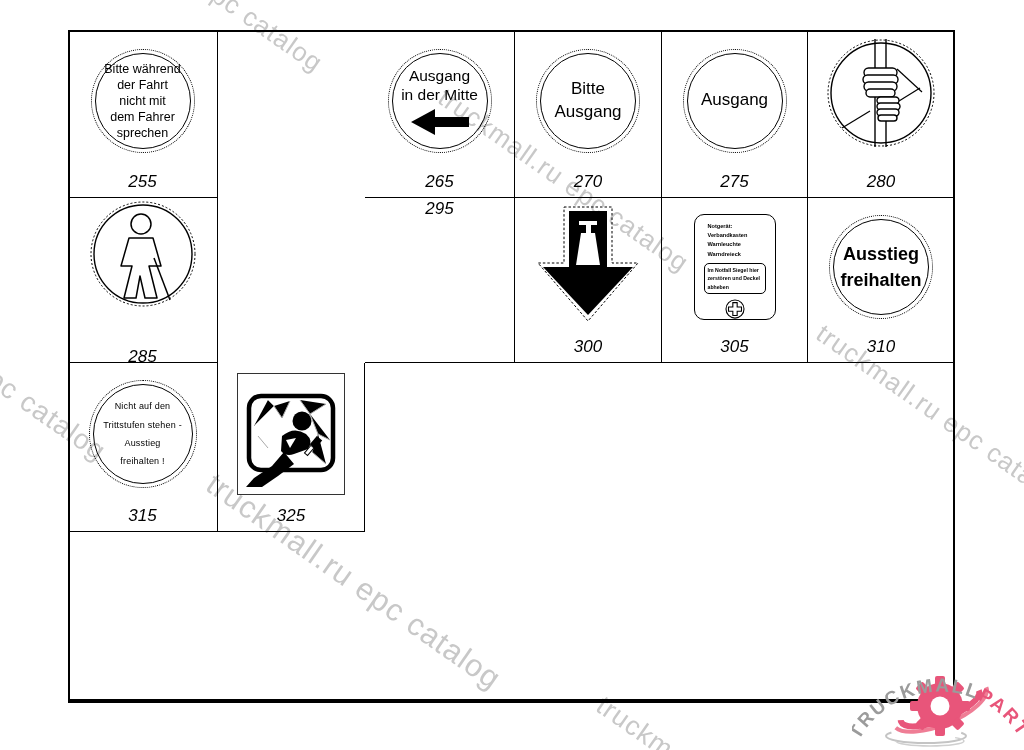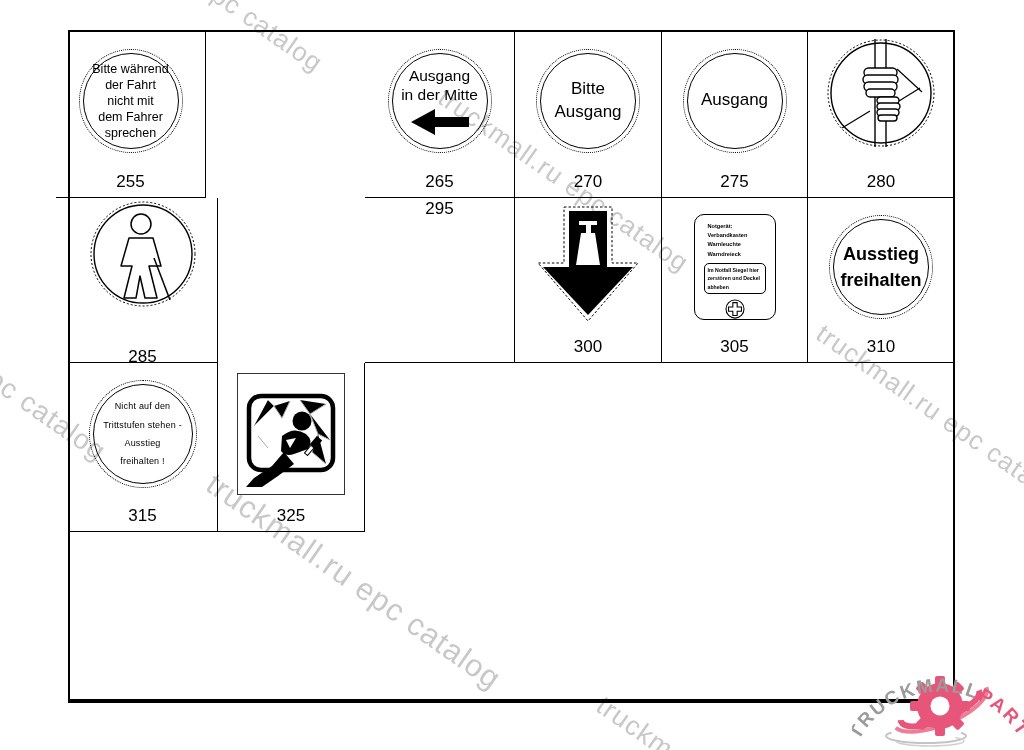--- a/index.html
+++ b/index.html
@@ -17,21 +17,21 @@
   .wm2{left:450px;top:82px;font-size:26px;}
   .wm3{left:828px;top:318px;font-size:26px;}
   .wm4{left:-150px;top:258px;font-size:28px;}
   .wm5{left:220px;top:466px;font-size:31px;}
   .wm6{left:608px;top:690px;font-size:27px;}
 
   
   .cell{position:absolute;box-sizing:border-box;border-right:1px solid #000;border-bottom:1px solid #000;
         display:flex;flex-direction:column;align-items:center;z-index:3;background:transparent;}
   .sign-area{flex:1;display:flex;align-items:center;justify-content:center;width:100%;}
-  .num{height:26px;font-size:17px;line-height:22px;text-align:center;}
+  .num{height:26px;font-size:17px;line-height:22px;text-align:center;font-style:italic;}
 
   
   .ring{border:1px dotted #000;border-radius:50%;padding:3px;box-sizing:border-box;}
   .ring-inner{width:100%;height:100%;box-sizing:border-box;border:1.3px solid #000;border-radius:50%;
       display:flex;flex-direction:column;align-items:center;justify-content:center;text-align:center;}
   .d104{width:104px;height:104px;}
   .d108{width:108px;height:108px;}
   .t-small{font-size:12.5px;line-height:1.28;}
   .t-mid{font-size:15.5px;line-height:1.25;}
   .t-big{font-size:17px;line-height:1.3;}
@@ -69,21 +69,21 @@
 
   <div class="wm wm1">truckmall.ru epc catalog</div>
   <div class="wm wm2">truckmall.ru epc catalog</div>
   <div class="wm wm3">truckmall.ru epc catalog</div>
   <div class="wm wm4">truckmall.ru epc catalog</div>
   <div class="wm wm5">truckmall.ru epc catalog</div>
   <div class="wm wm6">truckmall.ru epc catalog</div>
 
   <div class="page-border"></div>
 
-  <div class="cell" style="left:56px;top:30px;width:150px;height:168px;">
+  <div class="cell" style="left:68px;top:30px;width:150px;height:168px;">
     <div class="sign-area">
       <div class="ring d104">
           <div class="ring-inner t-small">
         <div>Bitte während</div>
         <div>der Fahrt</div>
         <div>nicht mit</div>
         <div>dem Fahrer</div>
         <div>sprechen</div>
       </div>
         </div>

